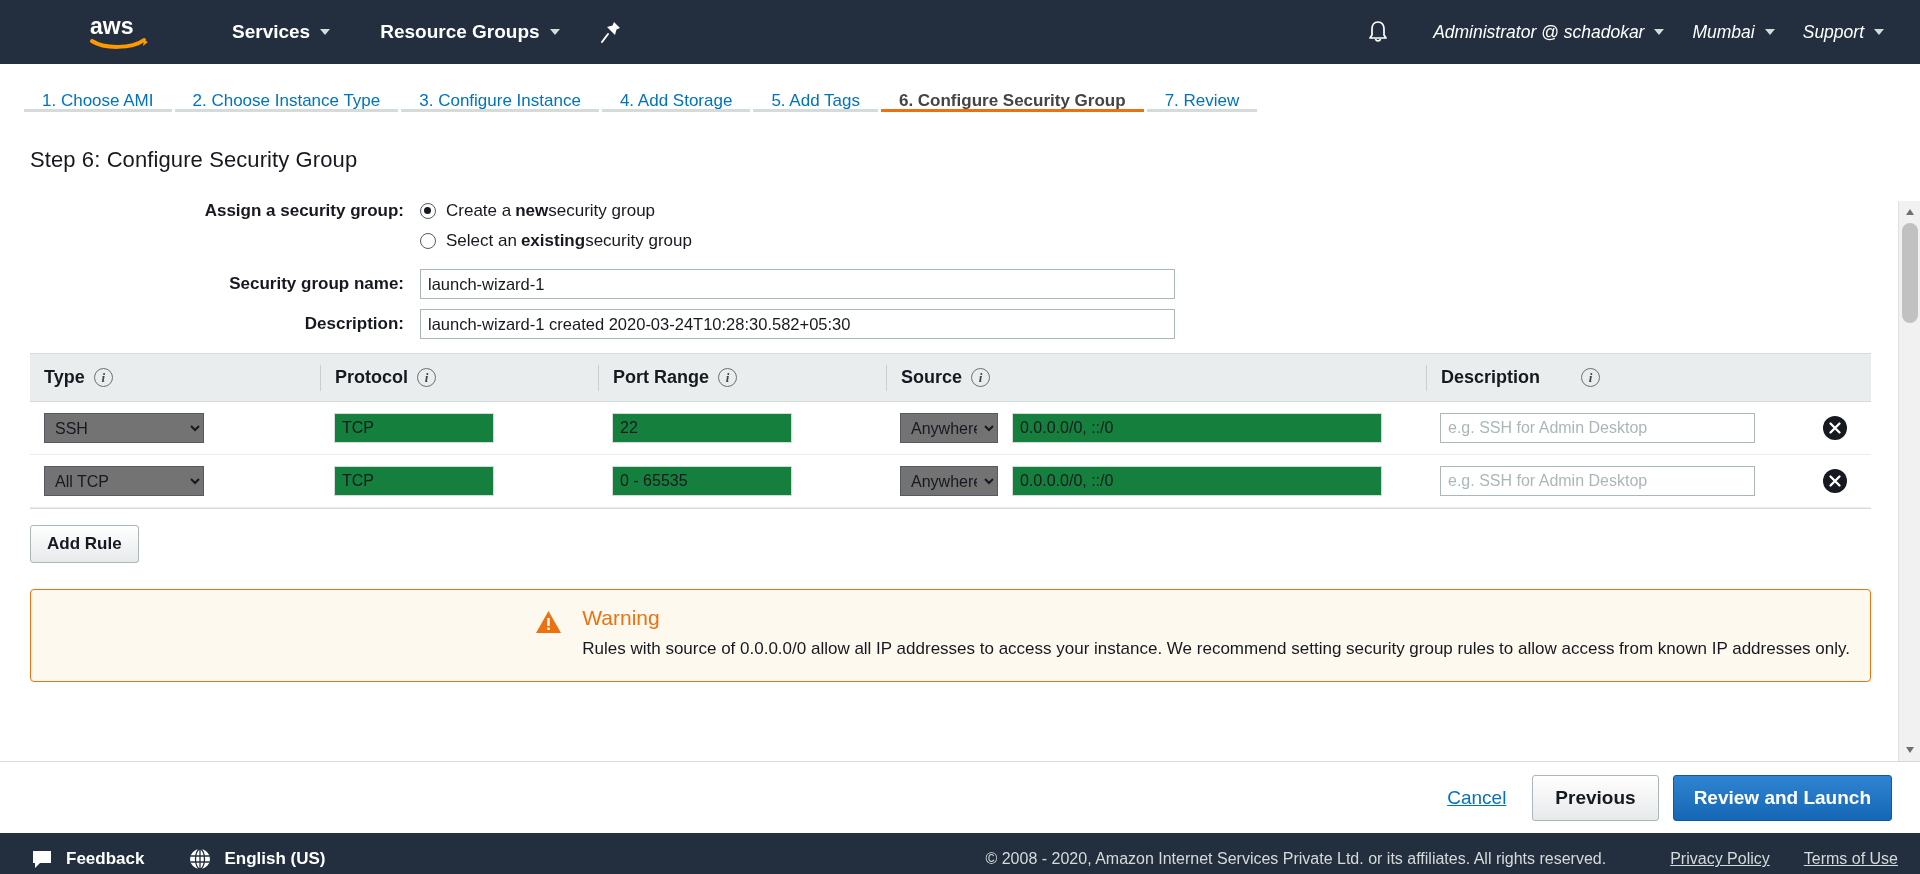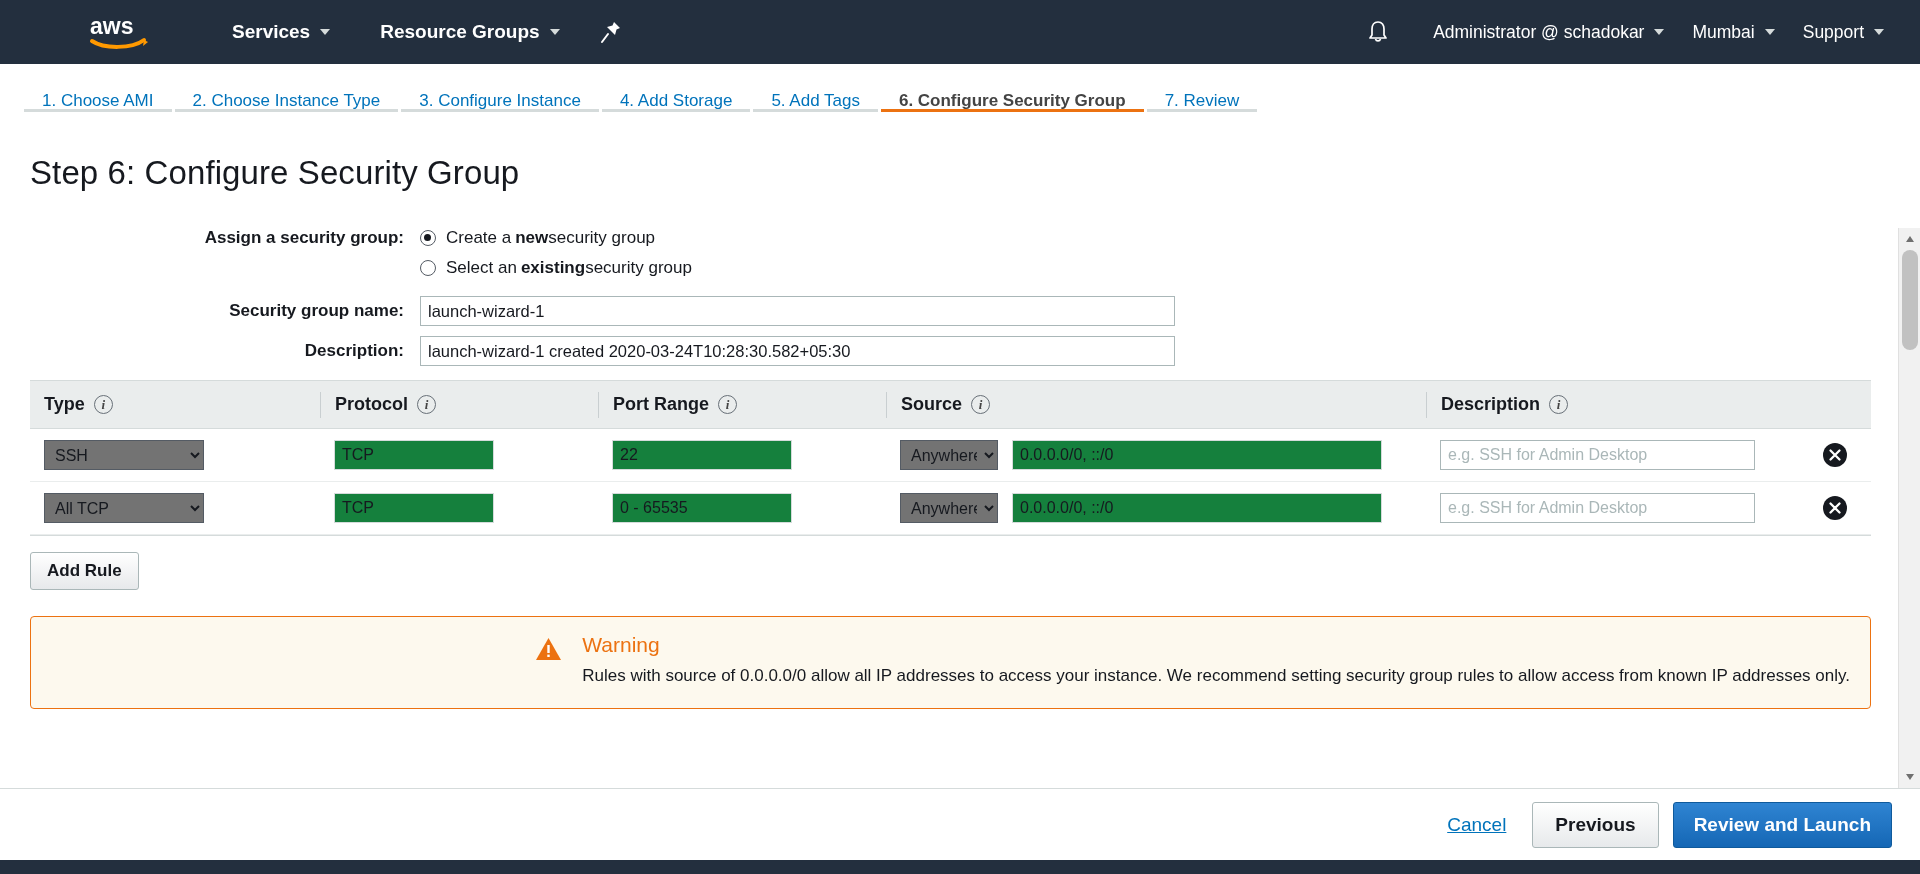--- a/index.html
+++ b/index.html
@@ -30,21 +30,21 @@
     display: flex;
     align-items: center;
     height: 59px;
     padding: 0 14px;
     font-size: 19px;
     font-weight: bold;
     color: #ffffff;
     cursor: pointer;
     white-space: nowrap;
   }
-  .nav-item.light { font-weight: normal; font-size: 17.5px; }
+  .nav-item.light { font-weight: normal; font-size: 17.5px; font-style: italic; }
   .caret {
     display: inline-block;
     margin-left: 10px;
     width: 0; height: 0;
     border-left: 5px solid transparent;
     border-right: 5px solid transparent;
     border-top: 6px solid #d5dbdb;
   }
   #nav-services { margin-left: 68px; }
   #nav-resource-groups { margin-left: 22px; }
@@ -78,21 +78,21 @@
   }
   .wz-tab.active {
     color: #444444;
     font-weight: bold;
     border-bottom-color: #ec7211;
     cursor: default;
   }
 
   
   #page-title {
-    font-size: 33px;
+    font-size: 22px;
     color: #16191f;
     font-weight: normal;
     padding: 20px 17px 14px 30px;
     letter-spacing: 0.1px;
   }
 
   #content-scroll {
     position: relative;
     height: 560px;
     overflow: hidden;
@@ -174,21 +174,21 @@
     align-items: center;
     padding-left: 14px;
     height: 26px;
     border-left: 1px solid #c9cfd1;
   }
   .th:first-child { border-left: none; }
   .col-type   { width: 290px; }
   .col-proto  { width: 278px; }
   .col-port   { width: 288px; }
   .col-source { width: 540px; }
-  .col-desc   { width: 382px; }
+  .col-desc   { width: 382px; gap: 32px; }
   .col-del    { width: 60px; }
 
   .info-icon {
     display: inline-flex;
     align-items: center;
     justify-content: center;
     width: 19px; height: 19px;
     border: 1.4px solid #687078;
     border-radius: 50%;
     color: #444;

